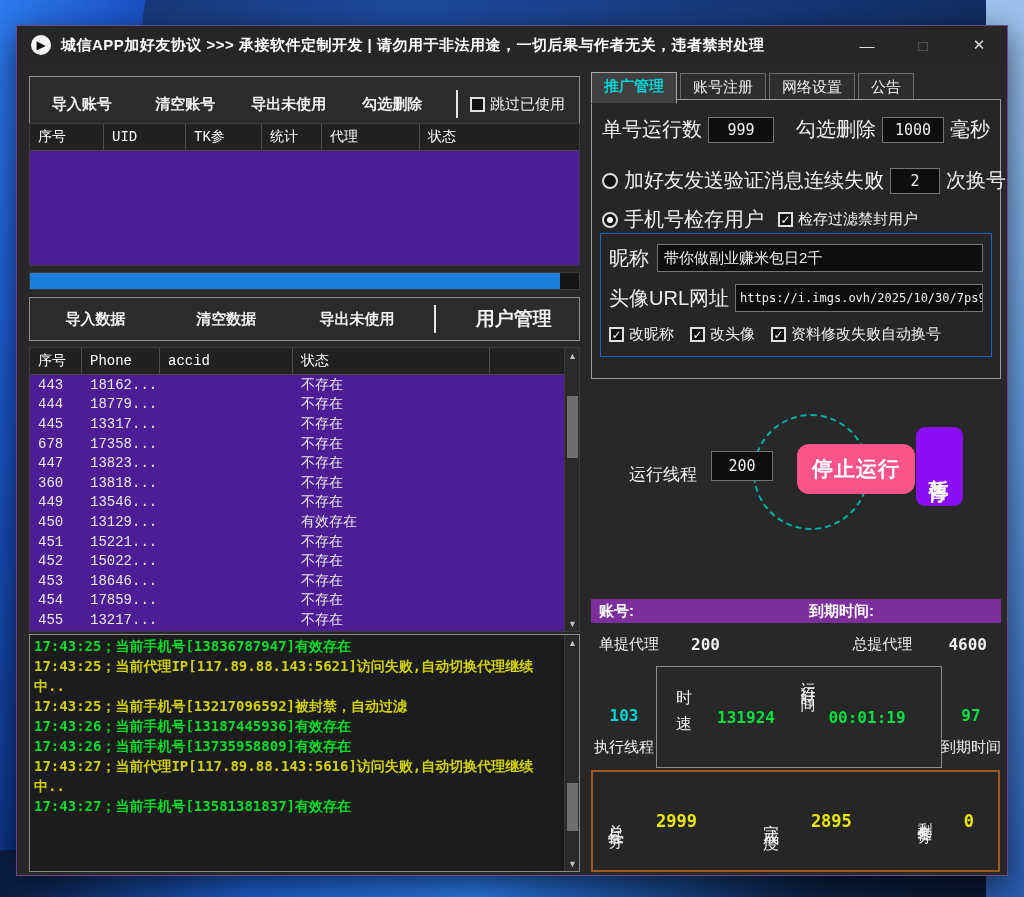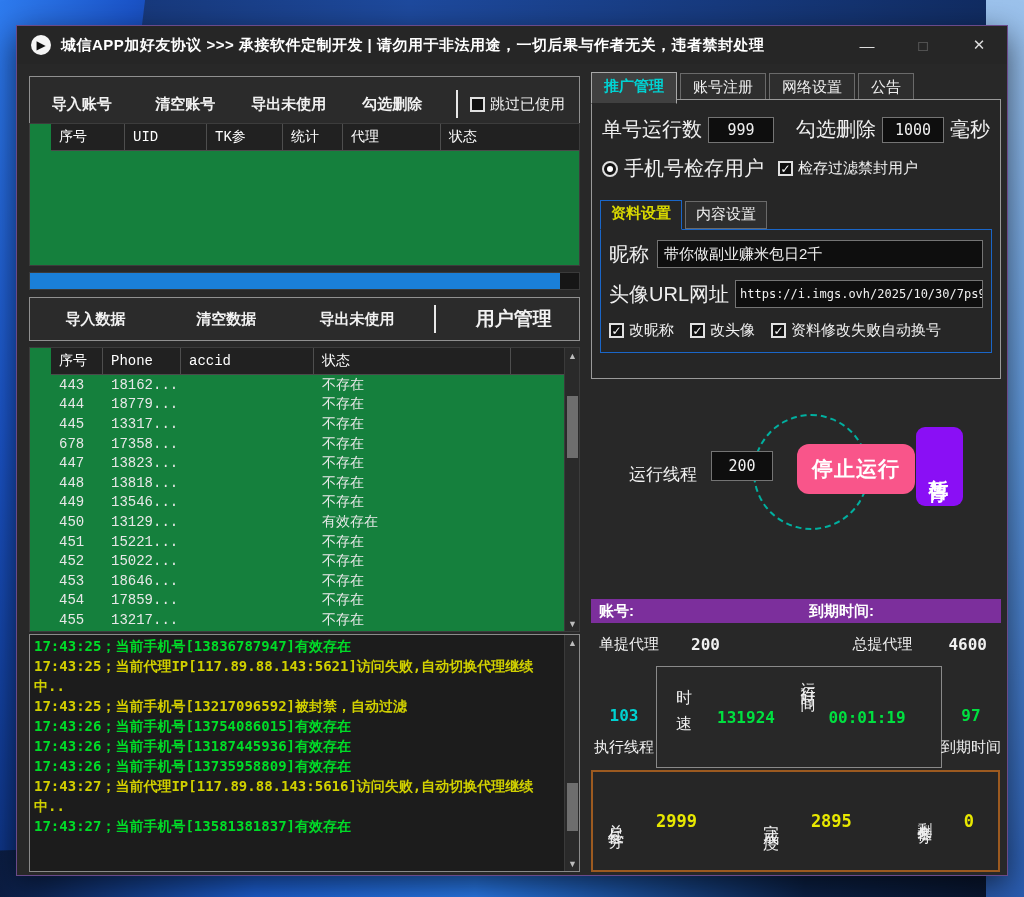--- a/index.html
+++ b/index.html
@@ -27,21 +27,21 @@
   .btnbar { position:absolute; border:1px solid #909090; background:#2b2b2b; display:flex; align-items:center; }
   .tbtn { flex:1; text-align:center; font-weight:bold; font-size:15px; color:#f2f2f2; cursor:pointer; white-space:nowrap; }
   .tbtn.big { font-size:19px; }
   .vdiv { width:2px; height:28px; background:#e8e8e8; margin:0 12px; }
   .cb { width:15px; height:15px; border:2px solid #e0e0e0; background:#101010; display:inline-flex; align-items:center; justify-content:center; color:#fff; font-size:12px; font-weight:bold; flex:none; }
   .cblab { color:#f0f0f0; font-size:15px; margin-left:5px; white-space:nowrap; }
   .radio { width:16px; height:16px; border:2px solid #ddd; border-radius:50%; background:#111; position:relative; display:inline-block; flex:none; }
   .radio.on::after { content:''; position:absolute; inset:3px; background:#fff; border-radius:50%; }
   .inp { background:#0e0e0e; border:1px solid #747474; color:#f0f0f0; text-align:center; font-size:15px; font-family:"DejaVu Sans Mono",monospace; }
 
-  .tbl { position:absolute; background:#15803d; border:1px solid #3c3c3c; overflow:hidden;padding-left:21px; }
+  .tbl { position:absolute; background:#4c1d95; border:1px solid #3c3c3c; overflow:hidden; }
   .thead { display:flex; background:#212121; border-bottom:1px solid #4a4a4a; height:27px; align-items:stretch; }
   .th { padding-left:8px; font-size:14px; color:#fff; border-right:1px solid #4e4e4e; display:flex; align-items:center; font-family:"Liberation Mono","DejaVu Sans Mono",monospace; white-space:nowrap; }
   .tr { display:flex; height:19.6px; align-items:center; }
   .td { padding-left:8px; font-size:14px; color:#e8e8e8; font-family:"Liberation Mono","DejaVu Sans Mono",monospace; white-space:nowrap; overflow:hidden; }
   .vscroll { position:absolute; right:0; top:0; bottom:0; width:15px; background:#2a2a2a; border-left:1px solid #3a3a3a; }
   .sarrow { position:absolute; left:0; width:15px; height:15px; color:#bdbdbd; font-size:9px; display:flex; align-items:center; justify-content:center; cursor:pointer; }
   .sthumb { position:absolute; left:2px; width:11px; background:#6e6e6e; cursor:grab; }
 
   #progress { position:absolute; background:#161616; border:1px solid #3a3a3a; }
   #progressfill { height:100%; background:#1a7fd8; }
@@ -175,21 +175,21 @@
       </div>
 
       <div class="tr">
         <span class="td" style="width:52px;">447</span>
         <span class="td" style="width:78px;">13823...</span>
         <span class="td" style="width:133px;"></span>
         <span class="td" style="width:197px;">不存在</span>
       </div>
 
       <div class="tr">
-        <span class="td" style="width:52px;">448</span>
+        <span class="td" style="width:52px;">360</span>
         <span class="td" style="width:78px;">13818...</span>
         <span class="td" style="width:133px;"></span>
         <span class="td" style="width:197px;">不存在</span>
       </div>
 
       <div class="tr">
         <span class="td" style="width:52px;">449</span>
         <span class="td" style="width:78px;">13546...</span>
         <span class="td" style="width:133px;"></span>
         <span class="td" style="width:197px;">不存在</span>
@@ -253,21 +253,20 @@
 
   <div id="logbox" style="left:12px;top:608px;width:551px;height:238px;">
     <div style="margin-right:14px;">
 
         <div class="logline" style="color: rgb(0, 220, 40);">17:43:25；当前手机号[13836787947]有效存在</div>
 
         <div class="logline" style="color: rgb(208, 208, 0);">17:43:25；当前代理IP[117.89.88.143:5621]访问失败,自动切换代理继续中..</div>
 
         <div class="logline" style="color: rgb(208, 208, 0);">17:43:25；当前手机号[13217096592]被封禁，自动过滤</div>
 
-        <div class="logline" style="color: rgb(0, 220, 40);">17:43:26；当前手机号[13754086015]有效存在</div>
 
         <div class="logline" style="color: rgb(0, 220, 40);">17:43:26；当前手机号[13187445936]有效存在</div>
 
         <div class="logline" style="color: rgb(0, 220, 40);">17:43:26；当前手机号[13735958809]有效存在</div>
 
         <div class="logline" style="color: rgb(208, 208, 0);">17:43:27；当前代理IP[117.89.88.143:5616]访问失败,自动切换代理继续中..</div>
 
         <div class="logline" style="color: rgb(0, 220, 40);">17:43:27；当前手机号[13581381837]有效存在</div>
 
     </div>
@@ -286,31 +285,34 @@
   </div>
 
   <div id="tabpanel">
     <div class="prow" style="margin:16px 10px 0;">
       <span class="plab">单号运行数</span>
       <input class="inp" style="width: 66px; height: 26px; margin-left: 6px;" value="999">
       <span class="plab" style="margin-left:auto;">勾选删除</span>
       <input class="inp" style="width: 62px; height: 26px; margin: 0px 6px;" value="1000">
       <span class="plab">毫秒</span>
     </div>
+    <div class="prow" style="margin:24px 10px 0;">
+      <span class="radio"></span>
+      <span class="plab" style="margin-left:6px;">加好友发送验证消息</span>
+      <span class="plab" style="margin-left:auto;">连续失败</span>
+      <input class="inp" style="width: 50px; height: 26px; margin: 0px 6px;" value="2">
+      <span class="plab">次换号</span>
+    </div>
     <div class="prow" style="margin:12px 10px 0;">
       <span class="radio on"></span>
       <span class="plab" style="margin-left:6px;">手机号检存用户</span>
       <span class="cb" style="margin-left:14px;">
           <span>✓</span>
         </span>
       <span class="cblab">检存过滤禁封用户</span>
-    </div>
-    <div class="ptabs">
-      <span class="ptab active">资料设置</span>
-      <span class="ptab">内容设置</span>
     </div>
     <div id="bluebox">
       <div class="prow">
         <span class="plab">昵称</span>
         <input class="inp" style="flex: 1 1 0%; height: 28px; margin-left: 8px; text-align: left; padding-left: 6px; font-family: &quot;Liberation Sans&quot;, sans-serif;" value="带你做副业赚米包日2千">
       </div>
       <div class="prow" style="margin-top:12px;">
         <span class="plab">头像URL网址</span>
         <input class="inp" style="flex: 1 1 0%; height: 28px; margin-left: 6px; text-align: left; padding-left: 4px; font-size: 12px;" value="https://i.imgs.ovh/2025/10/30/7ps9z9.jp">
       </div>

